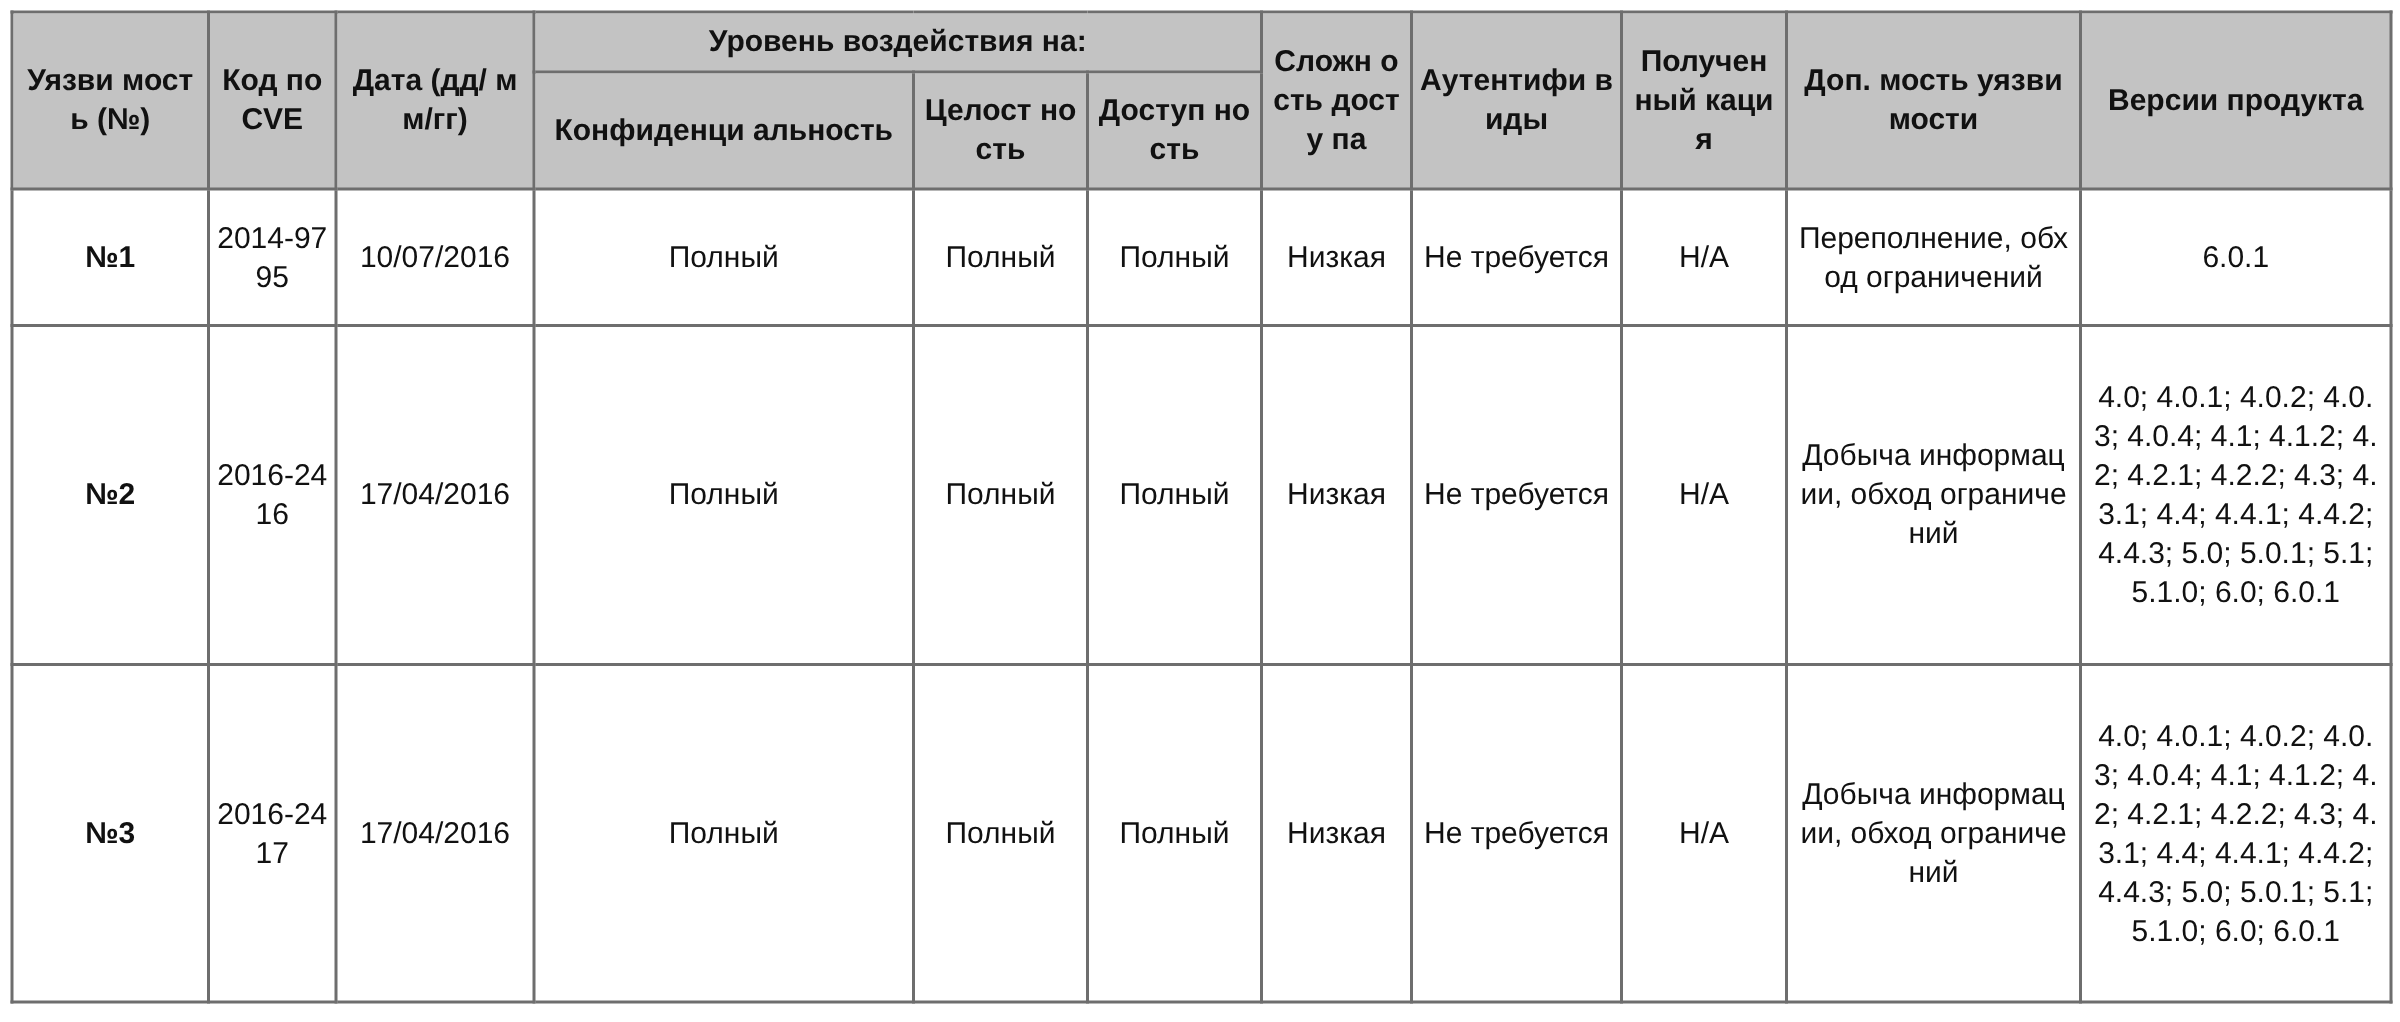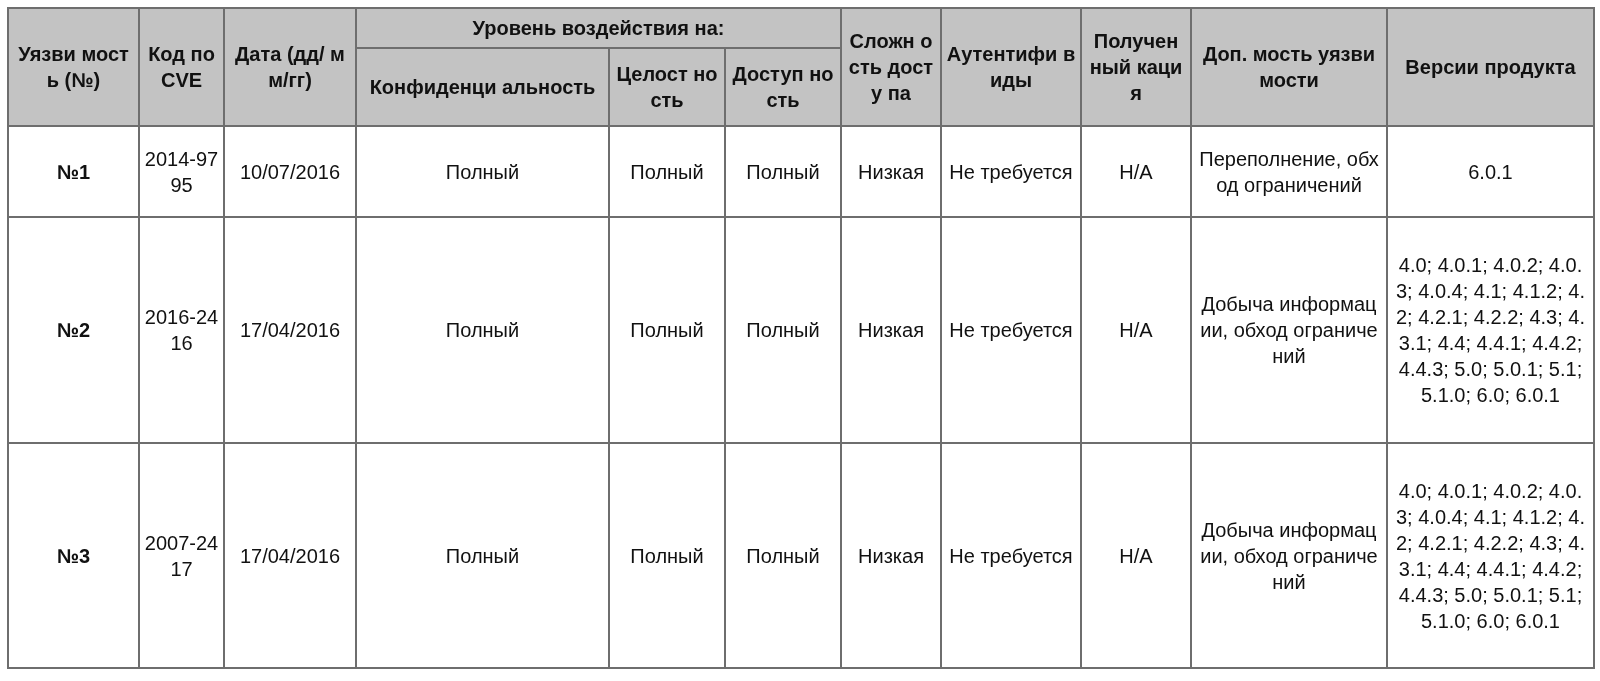--- a/index.html
+++ b/index.html
@@ -92,21 +92,21 @@
       <td>Полный</td>
       <td>Полный</td>
       <td>Низкая</td>
       <td class="wrapword">Не требуется</td>
       <td>Н/А</td>
       <td class="wrapword">Добыча информации, обход ограничений</td>
       <td class="wrapword">4.0; 4.0.1; 4.0.2; 4.0.3; 4.0.4; 4.1; 4.1.2; 4.2; 4.2.1; 4.2.2; 4.3; 4.3.1; 4.4; 4.4.1; 4.4.2; 4.4.3; 5.0; 5.0.1; 5.1; 5.1.0; 6.0; 6.0.1</td>
     </tr>
     <tr class="r3">
       <td class="num">№3</td>
-      <td>2007-2417</td>
+      <td>2016-2417</td>
       <td class="nowrap">17/04/2016</td>
       <td>Полный</td>
       <td>Полный</td>
       <td>Полный</td>
       <td>Низкая</td>
       <td class="wrapword">Не требуется</td>
       <td>Н/А</td>
       <td class="wrapword">Добыча информации, обход ограничений</td>
       <td class="wrapword">4.0; 4.0.1; 4.0.2; 4.0.3; 4.0.4; 4.1; 4.1.2; 4.2; 4.2.1; 4.2.2; 4.3; 4.3.1; 4.4; 4.4.1; 4.4.2; 4.4.3; 5.0; 5.0.1; 5.1; 5.1.0; 6.0; 6.0.1</td>
     </tr>

